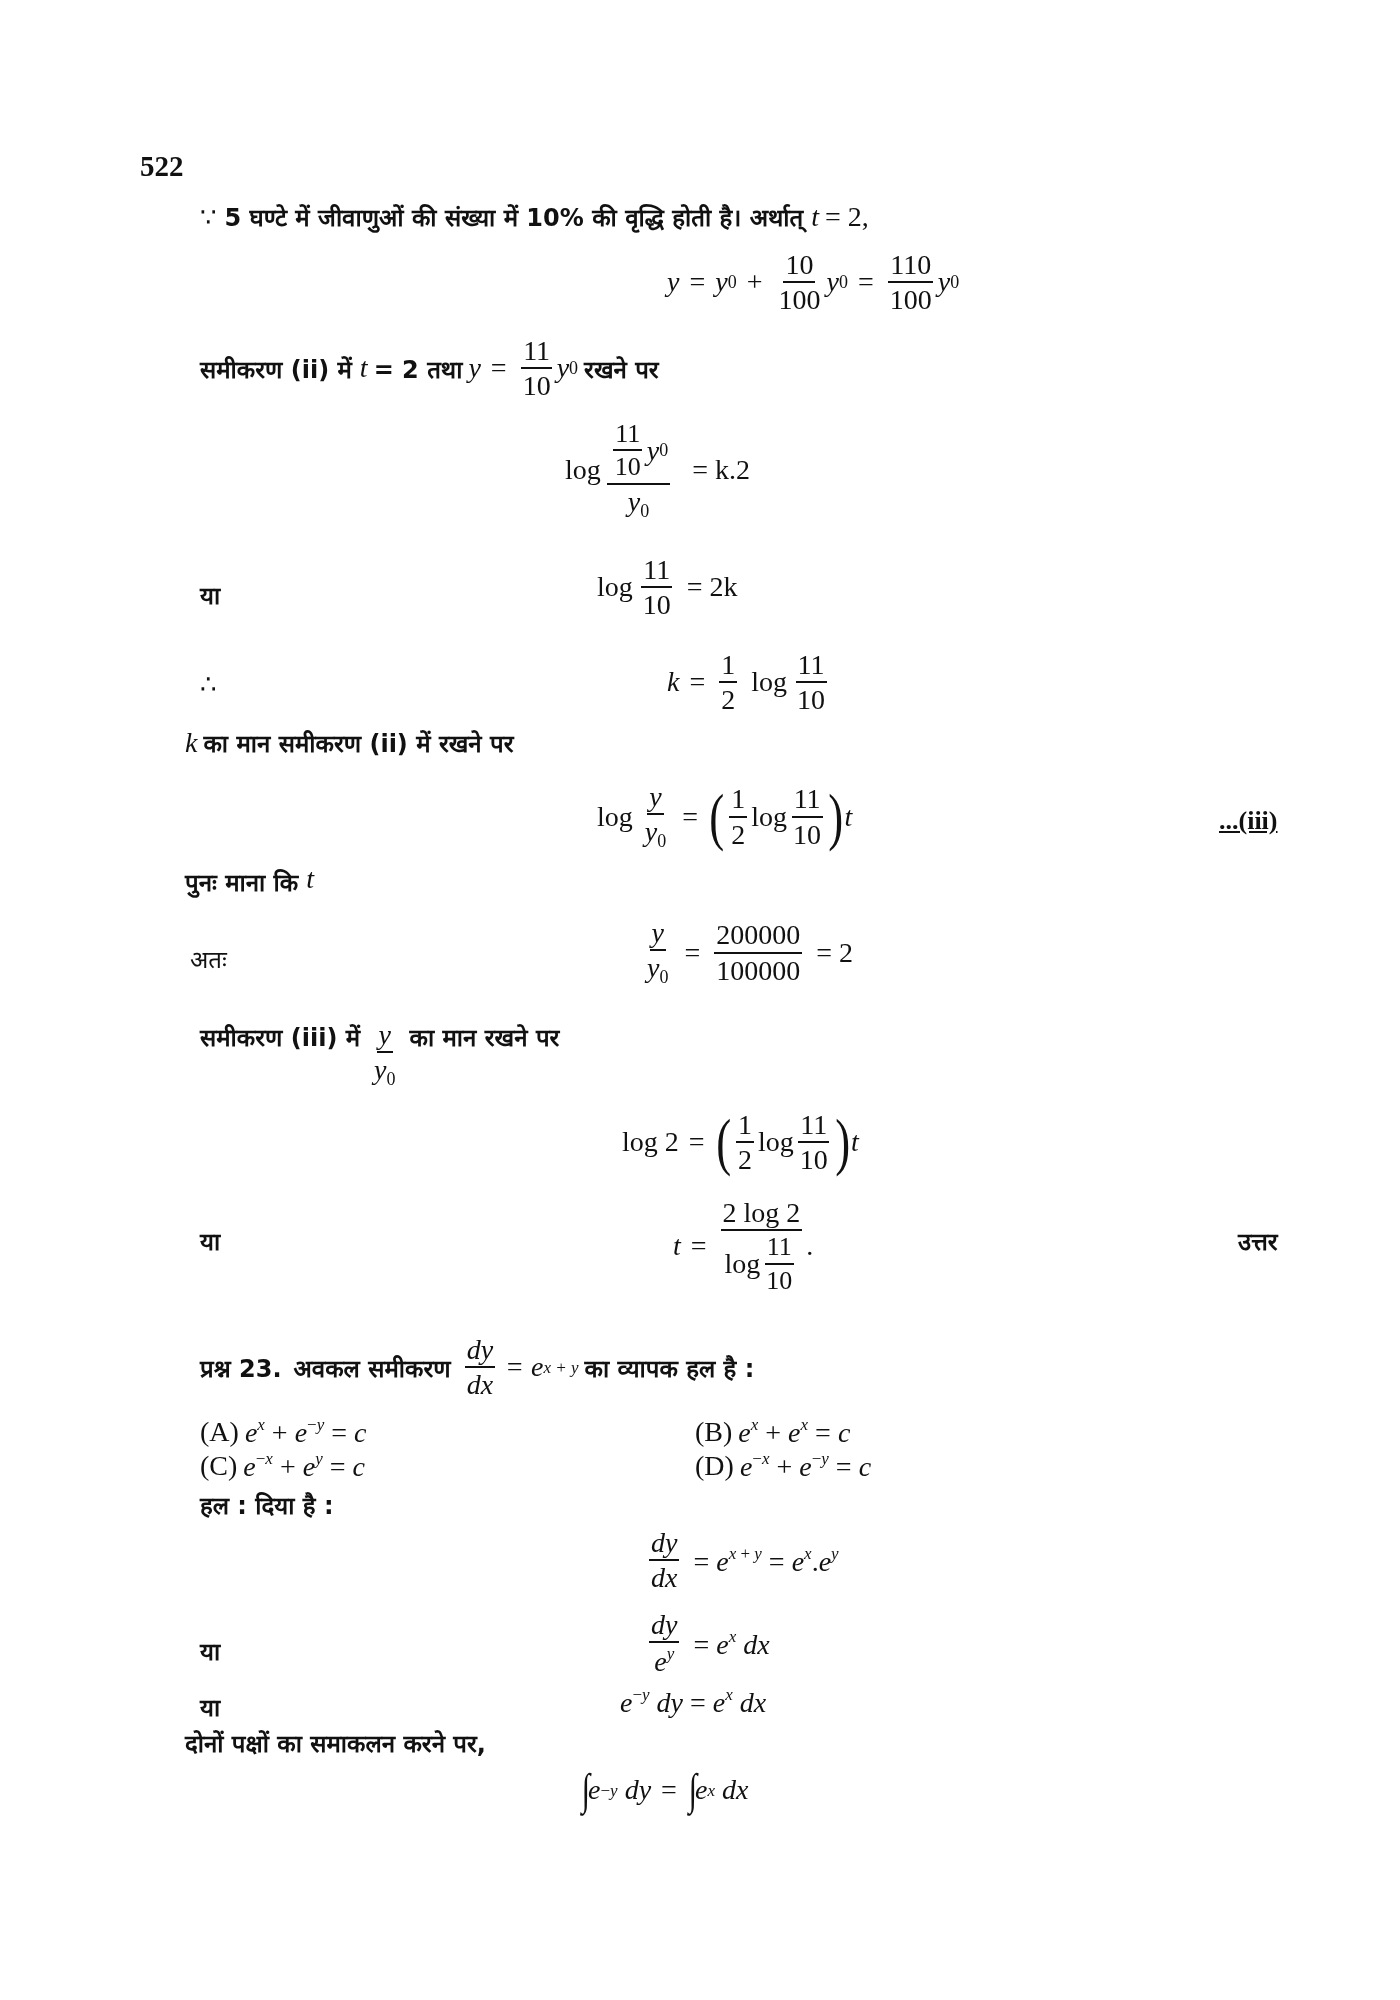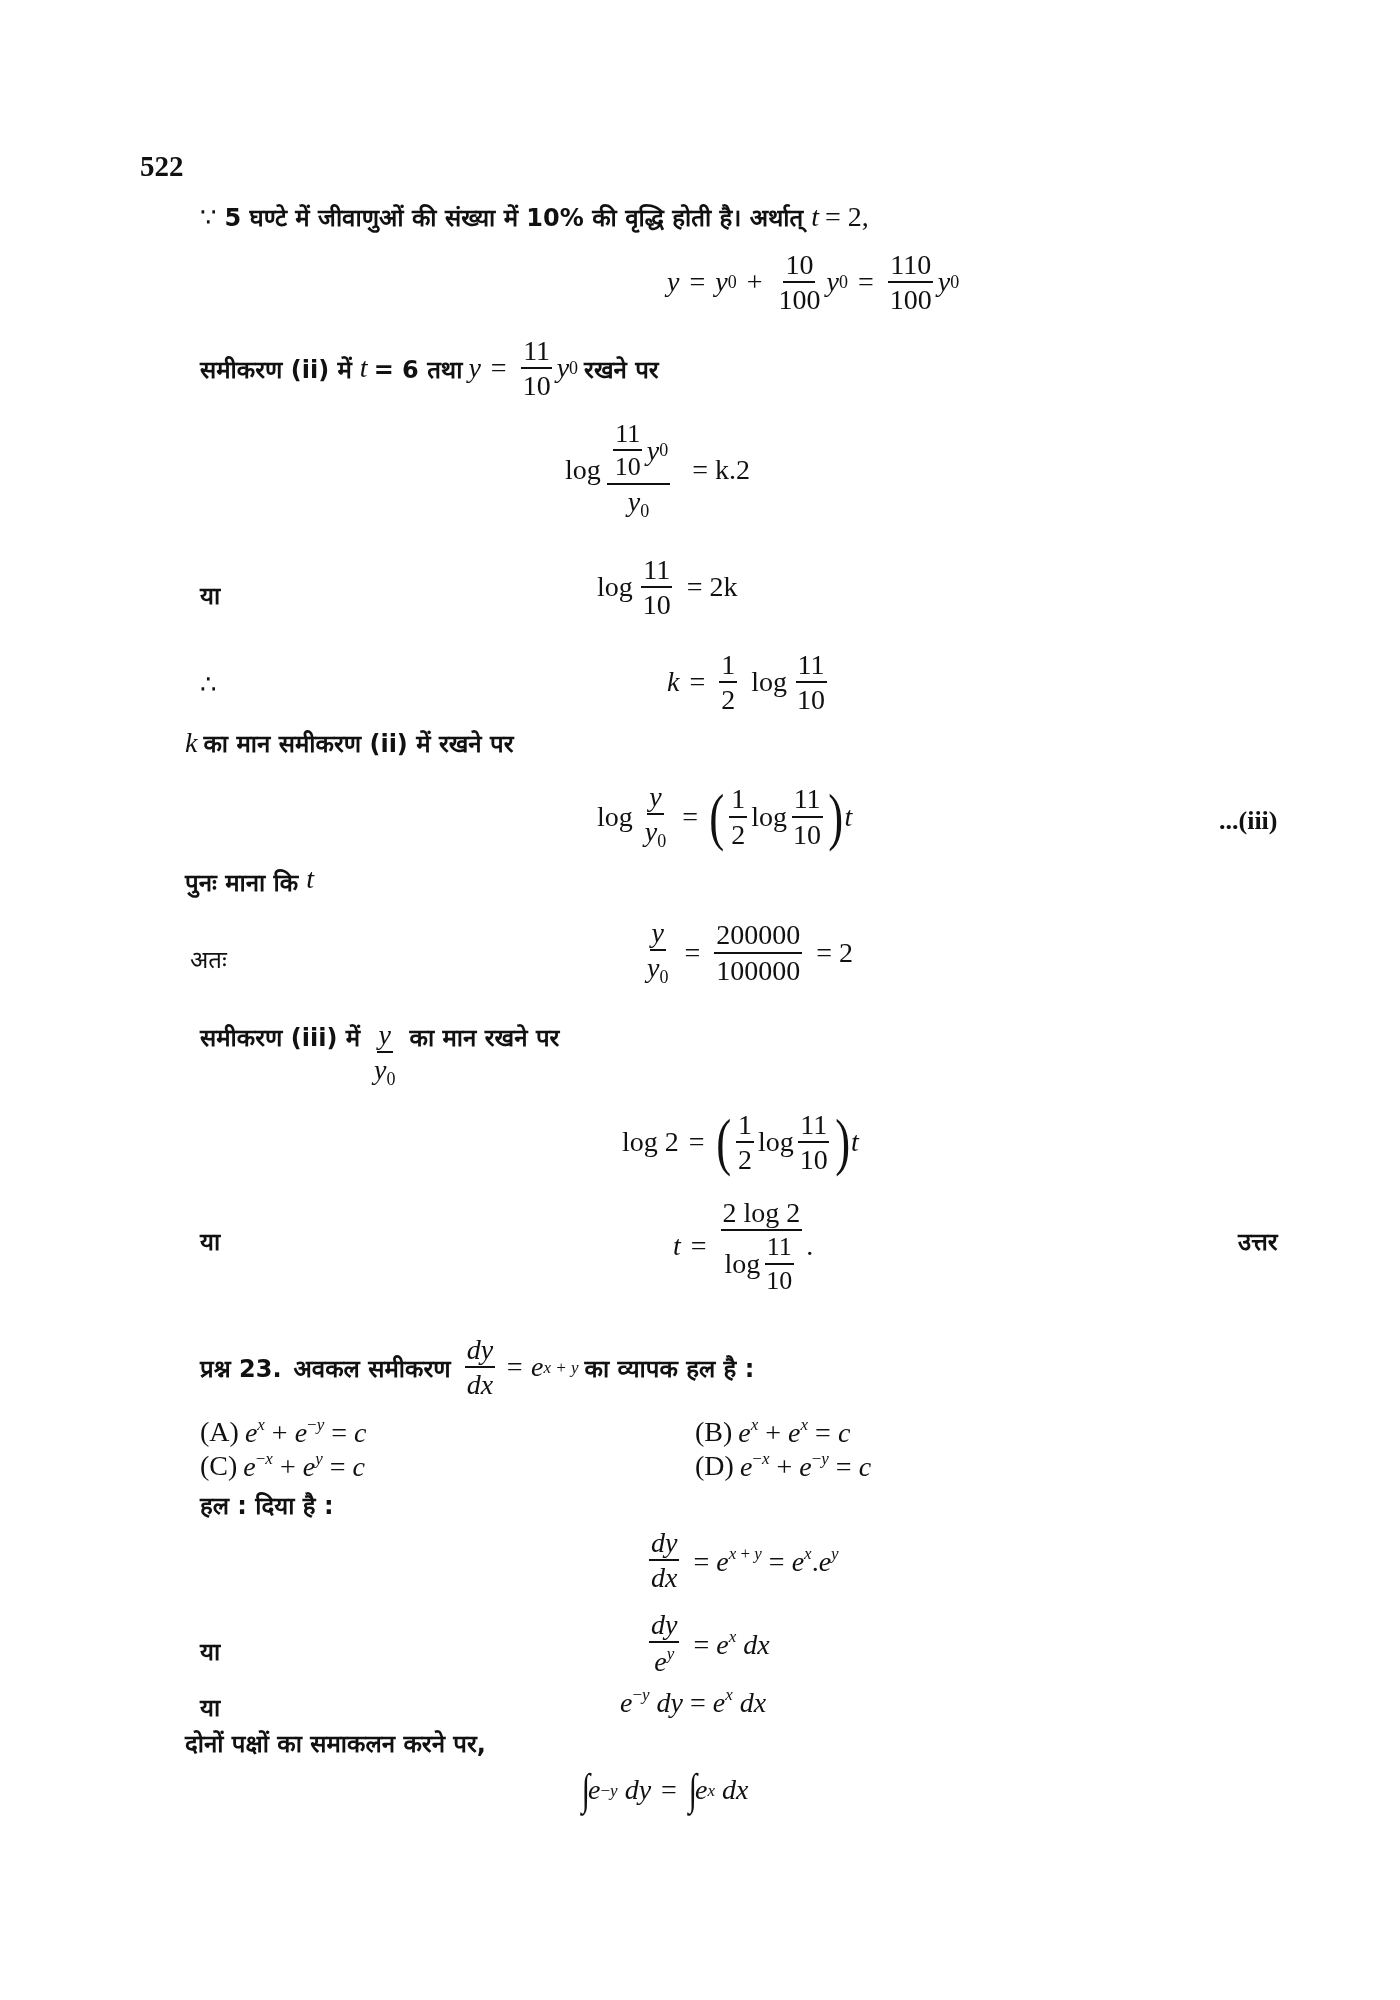--- a/index.html
+++ b/index.html
@@ -57,21 +57,21 @@
     </span>
   <i>y</i>
     <sub>0</sub>
 </div>
 
 <div class="abs" style="left:200px; top:336px; display:flex; align-items:center;">
   <span class="deva">समीकरण (ii) में</span>
   <span class="math" style="margin-left:8px;">
       <i>t</i>
     </span>
-  <span class="deva" style="margin-left:6px;">= 6 तथा</span>
+  <span class="deva" style="margin-left:6px;">= 2 तथा</span>
   <span class="math" style="margin-left:6px;">
       <i>y</i>
       <span class="op">=</span>
     <span class="frac">
         <span class="num">11</span>
         <span class="den">10</span>
       </span>
     <i>y</i>
       <sub>0</sub>
     </span>
@@ -139,21 +139,21 @@
       <span class="den">2</span>
     </span>
   <span>log</span>
   <span class="frac">
       <span class="num">11</span>
       <span class="den">10</span>
     </span>
   <span class="paren">)</span>
   <i>t</i>
 </div>
-<div class="abs right-tag" style="left:1219px; top:806px;">...(iii)</div>
+<div class="abs right-tag" style="left:1219px; top:806px;text-decoration:underline;">...(iii)</div>
 
 <div class="abs" style="left:185px; top:865px; display:flex; align-items:flex-start;">
   <span class="deva">पुनः माना कि</span>
   <span class="math" style="margin-left:8px;">
       <i>t</i>
     </span>
 </div>
 
 <div class="abs deva" style="left:190px; top:942px; font-weight:normal;">अतः</div>
 <div class="abs math" style="left:641px; top:918px;">

